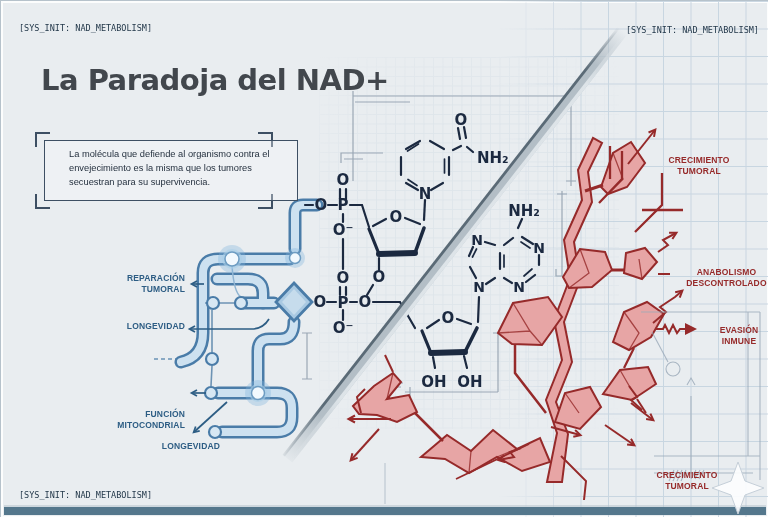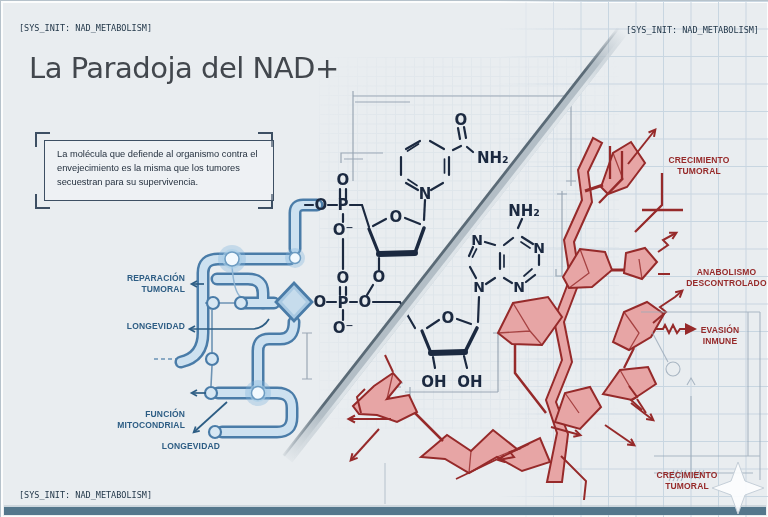--- a/index.html
+++ b/index.html
@@ -25,33 +25,33 @@
     background-size:9.5px 9.5px;opacity:.3;
     -webkit-mask-image:radial-gradient(ellipse at center,black 55%,transparent 100%);
     mask-image:radial-gradient(ellipse at center,black 55%,transparent 100%);
   }
   .art{position:absolute;left:0;top:0;}
   .sys-tag{
     position:absolute;font-family:"DejaVu Sans Mono",monospace;
     font-size:8.5px;color:#23384a;letter-spacing:0;white-space:nowrap;margin-left:8px;
   }
   .title{
-    position:absolute;left:28px;top:50px;margin:0;
-    font-family:"DejaVu Sans",sans-serif;font-weight:normal;
+    position:absolute;left:28px;top:50px;margin:12px;
+    font-family:"DejaVu Sans",sans-serif;font-weight:bold;
     font-size:29px;color:#42474d;letter-spacing:-.5px;
   }
   .intro-frame{position:absolute;left:34px;top:131px;width:238px;height:77px;}
   .intro-frame .corner{position:absolute;width:13px;height:13px;border:0 solid #3d4f63;}
   .intro-frame .tl{left:0;top:0;border-left-width:2px;border-top-width:2px;}
   .intro-frame .tr{right:0;top:0;border-right-width:2px;border-top-width:2px;}
   .intro-frame .bl{left:0;bottom:0;border-left-width:2px;border-bottom-width:2px;}
   .intro-frame .br{right:0;bottom:0;border-right-width:2px;border-bottom-width:2px;}
   .intro-box{
     position:absolute;left:9px;top:8px;width:204px;height:45px;
-    border:1.5px solid #3d4f63;padding:7px 12px;
+    border:1.5px solid #3d4f63;padding:7px 24px;
     font-size:9.3px;line-height:1.5;color:#25313f;background:rgba(248,250,251,.35);
   }
   .lbl{
     position:absolute;font-weight:bold;font-size:8.5px;line-height:1.25;
     letter-spacing:.15px;white-space:normal;
   }
   .lbl.blue{color:#2d5d84;text-align:right;}
   .lbl.red{color:#962a2a;text-align:center;margin-top:44px;}
   .atom{font-family:"DejaVu Sans",sans-serif;font-weight:bold;font-size:15px;fill:#1b2940;}
   .atom-s{font-size:14px;}
@@ -295,16 +295,16 @@
     <div class="intro-box">La molécula que defiende al organismo contra el envejecimiento es la misma que los tumores secuestran para su supervivencia.</div>
   </div>
 
   <div class="lbl blue" style="left:114px;top:272px;width:70px;">REPARACIÓN TUMORAL</div>
   <div class="lbl blue" style="left:100px;top:320px;width:84px;">LONGEVIDAD</div>
   <div class="lbl blue" style="left:107px;top:380px;width:77px;margin-top:28px;">FUNCIÓN MITOCONDRIAL</div>
   <div class="lbl blue" style="left:149px;top:440px;width:70px;text-align:right;">LONGEVIDAD</div>
 
   <div class="lbl red" style="left:658px;top:110px;width:80px;">CRECIMIENTO TUMORAL</div>
   <div class="lbl red" style="left:678px;top:222px;width:95px;">ANABOLISMO DESCONTROLADO</div>
-  <div class="lbl red" style="left:689px;top:280px;width:60px;">EVASIÓN INMUNE</div>
+  <div class="lbl red" style="left:708px;top:280px;width:60px;">EVASIÓN INMUNE</div>
   <div class="lbl red" style="left:646px;top:425px;width:80px;">CRECIMIENTO TUMORAL</div>
 
 </div>
 
 </body></html>

